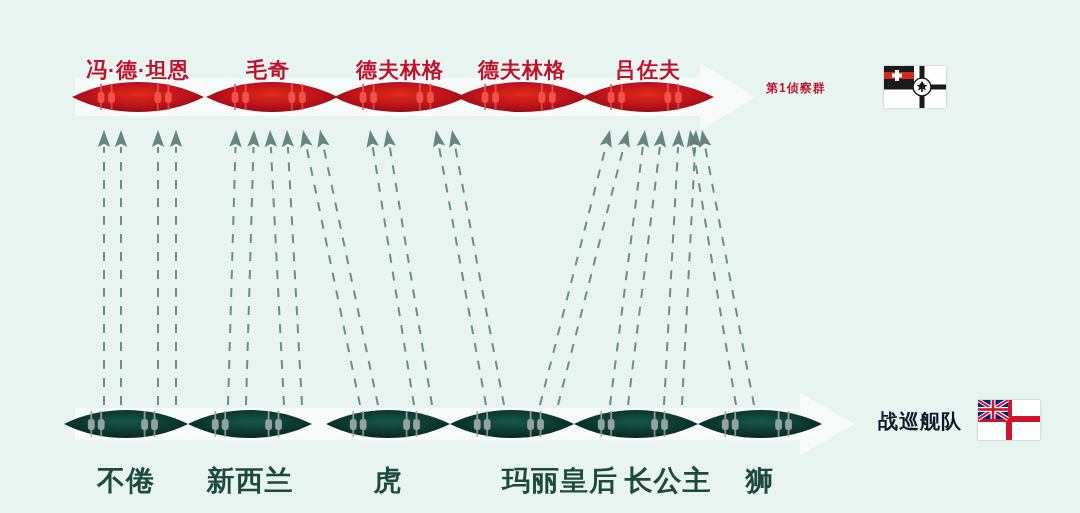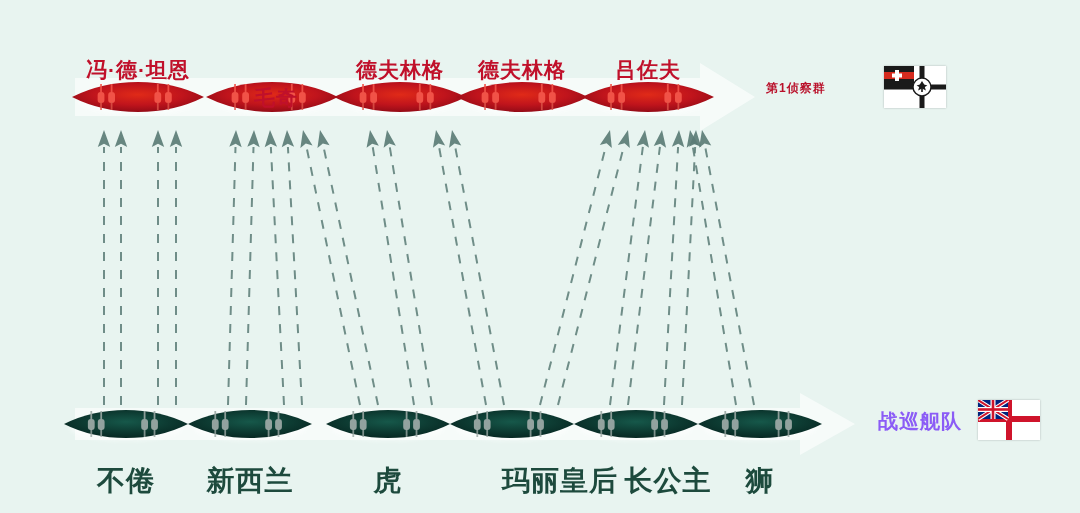--- a/index.html
+++ b/index.html
@@ -9,21 +9,21 @@
     font-family:"Liberation Sans","DejaVu Sans",sans-serif;
     position:relative;
   }
   #stage{position:absolute;left:0;top:0;width:868px;height:513px;}
   #stage > svg{position:absolute;left:0;top:0;}
 
   .lbl{position:absolute;white-space:nowrap;font-weight:700;}
   .lbl-de{color:#c0102a;font-size:21px;letter-spacing:1px;}
   .lbl-uk{color:#1d4a3d;font-size:28px;letter-spacing:1px;}
   .force-de{color:#b9102a;font-size:12px;font-weight:700;letter-spacing:1px;}
-  .force-uk{color:#8b5cf6;font-size:20px;font-weight:700;letter-spacing:1px;}
+  .force-uk{color:#0f172a;font-size:20px;font-weight:700;letter-spacing:1px;}
 
   .flag{position:absolute;box-shadow:0 0 2px rgba(0,0,0,.25);background:#fff;}
 </style>
 </head>
 <body>
 
 <div id="stage">
 
   <svg width="1080" height="513">
     <defs>
@@ -314,21 +314,21 @@
           <line x1="778.6" y1="429" x2="778.6" y2="437" stroke="#9aa8a4" stroke-width="1.8" opacity="0.8"></line>
           <rect x="785.12" y="419" width="6.8" height="11" rx="3" fill="#9aa8a4" opacity="0.95"></rect>
           <line x1="788.52" y1="419" x2="788.52" y2="411" stroke="#9aa8a4" stroke-width="1.8" opacity="0.9"></line>
           <line x1="788.52" y1="429" x2="788.52" y2="437" stroke="#9aa8a4" stroke-width="1.8" opacity="0.8"></line>
         </g>
       </g>
   </svg>
 
   <div id="de-labels">
       <div class="lbl lbl-de" style="left: 138px; top: 56px; transform: translate(-50%, 0px);">冯·德·坦恩</div>
-      <div class="lbl lbl-de" style="left: 276px; top: 56px; transform: translate(-50%, 0px); margin-top: 28px;">毛奇</div>
+      <div class="lbl lbl-de" style="left: 268px; top: 56px; transform: translate(-50%, 0px);">毛奇</div>
       <div class="lbl lbl-de" style="left: 400px; top: 56px; transform: translate(-50%, 0px);">德夫林格</div>
       <div class="lbl lbl-de" style="left: 522px; top: 56px; transform: translate(-50%, 0px);">德夫林格</div>
       <div class="lbl lbl-de" style="left: 648px; top: 56px; transform: translate(-50%, 0px);">吕佐夫</div>
     </div>
 
   <div id="uk-labels">
       <div class="lbl lbl-uk" style="left: 126px; top: 462px; transform: translate(-50%, 0px);">不倦</div>
       <div class="lbl lbl-uk" style="left: 250px; top: 462px; transform: translate(-50%, 0px);">新西兰</div>
       <div class="lbl lbl-uk" style="left: 388px; top: 462px; transform: translate(-50%, 0px);">虎</div>
       <div class="lbl lbl-uk" style="left: 512px; top: 462px; transform: translate(-50%, 0px); margin-left: 48px;">玛丽皇后</div>

